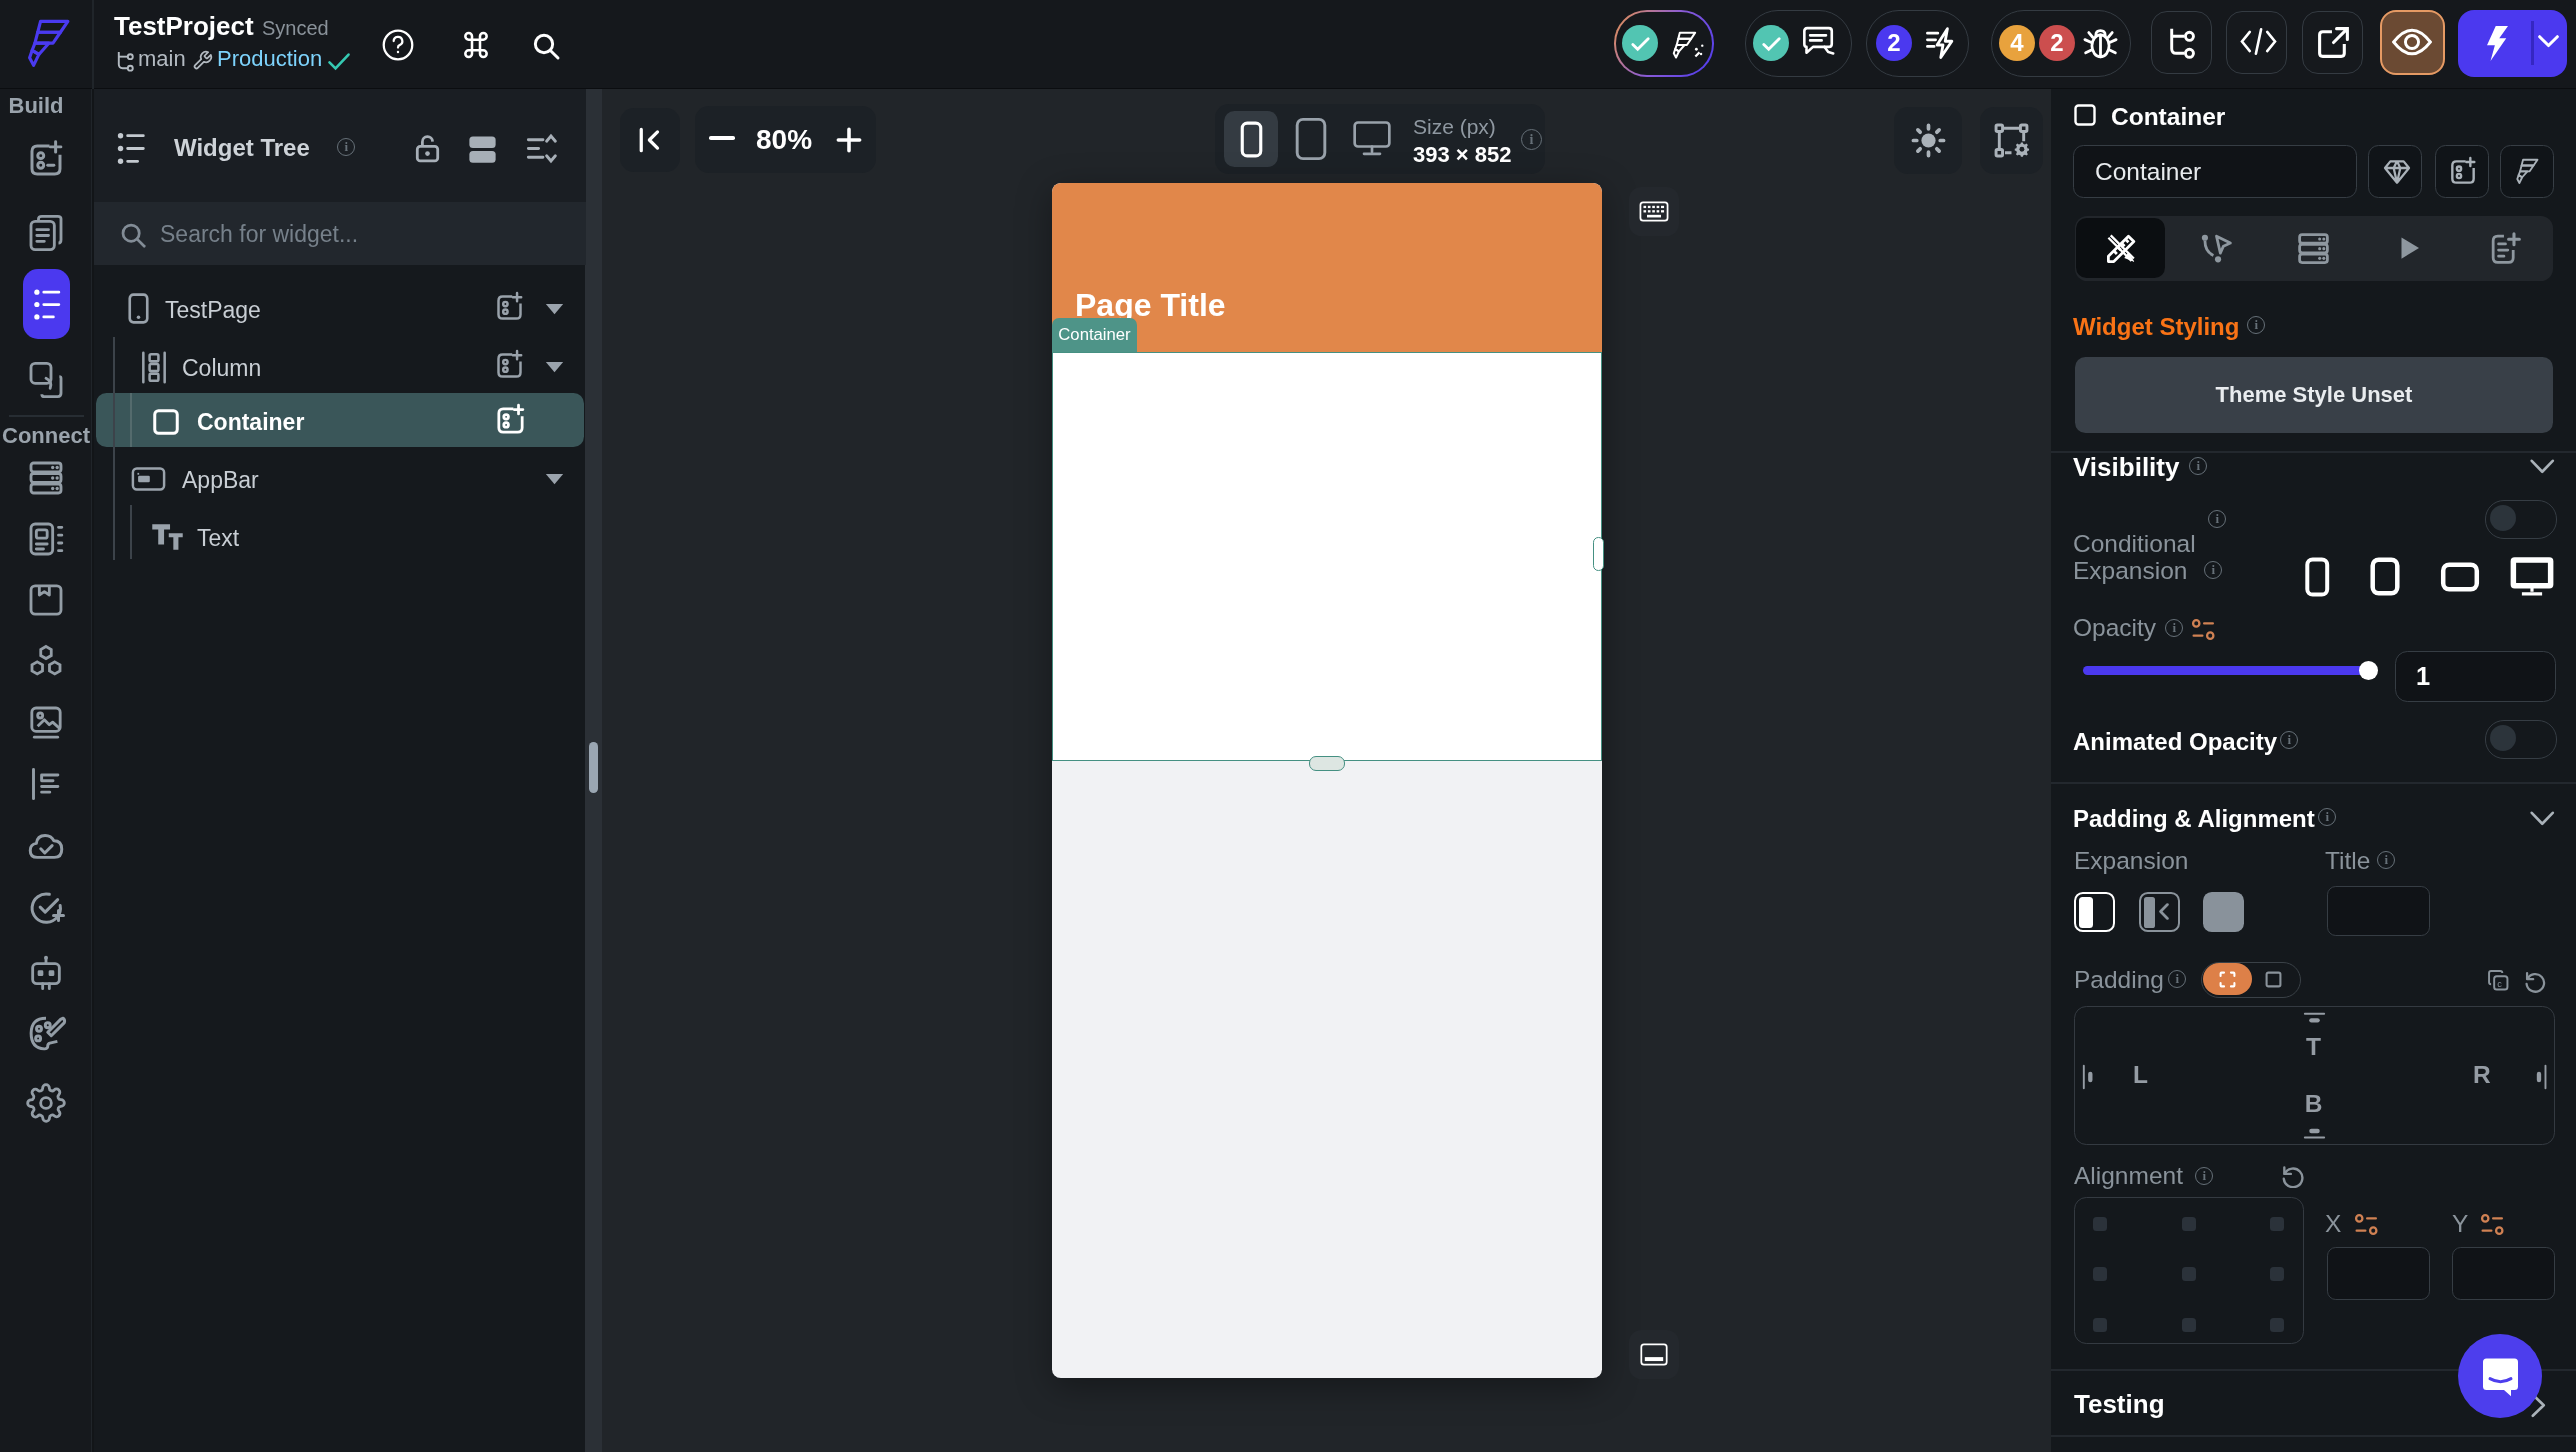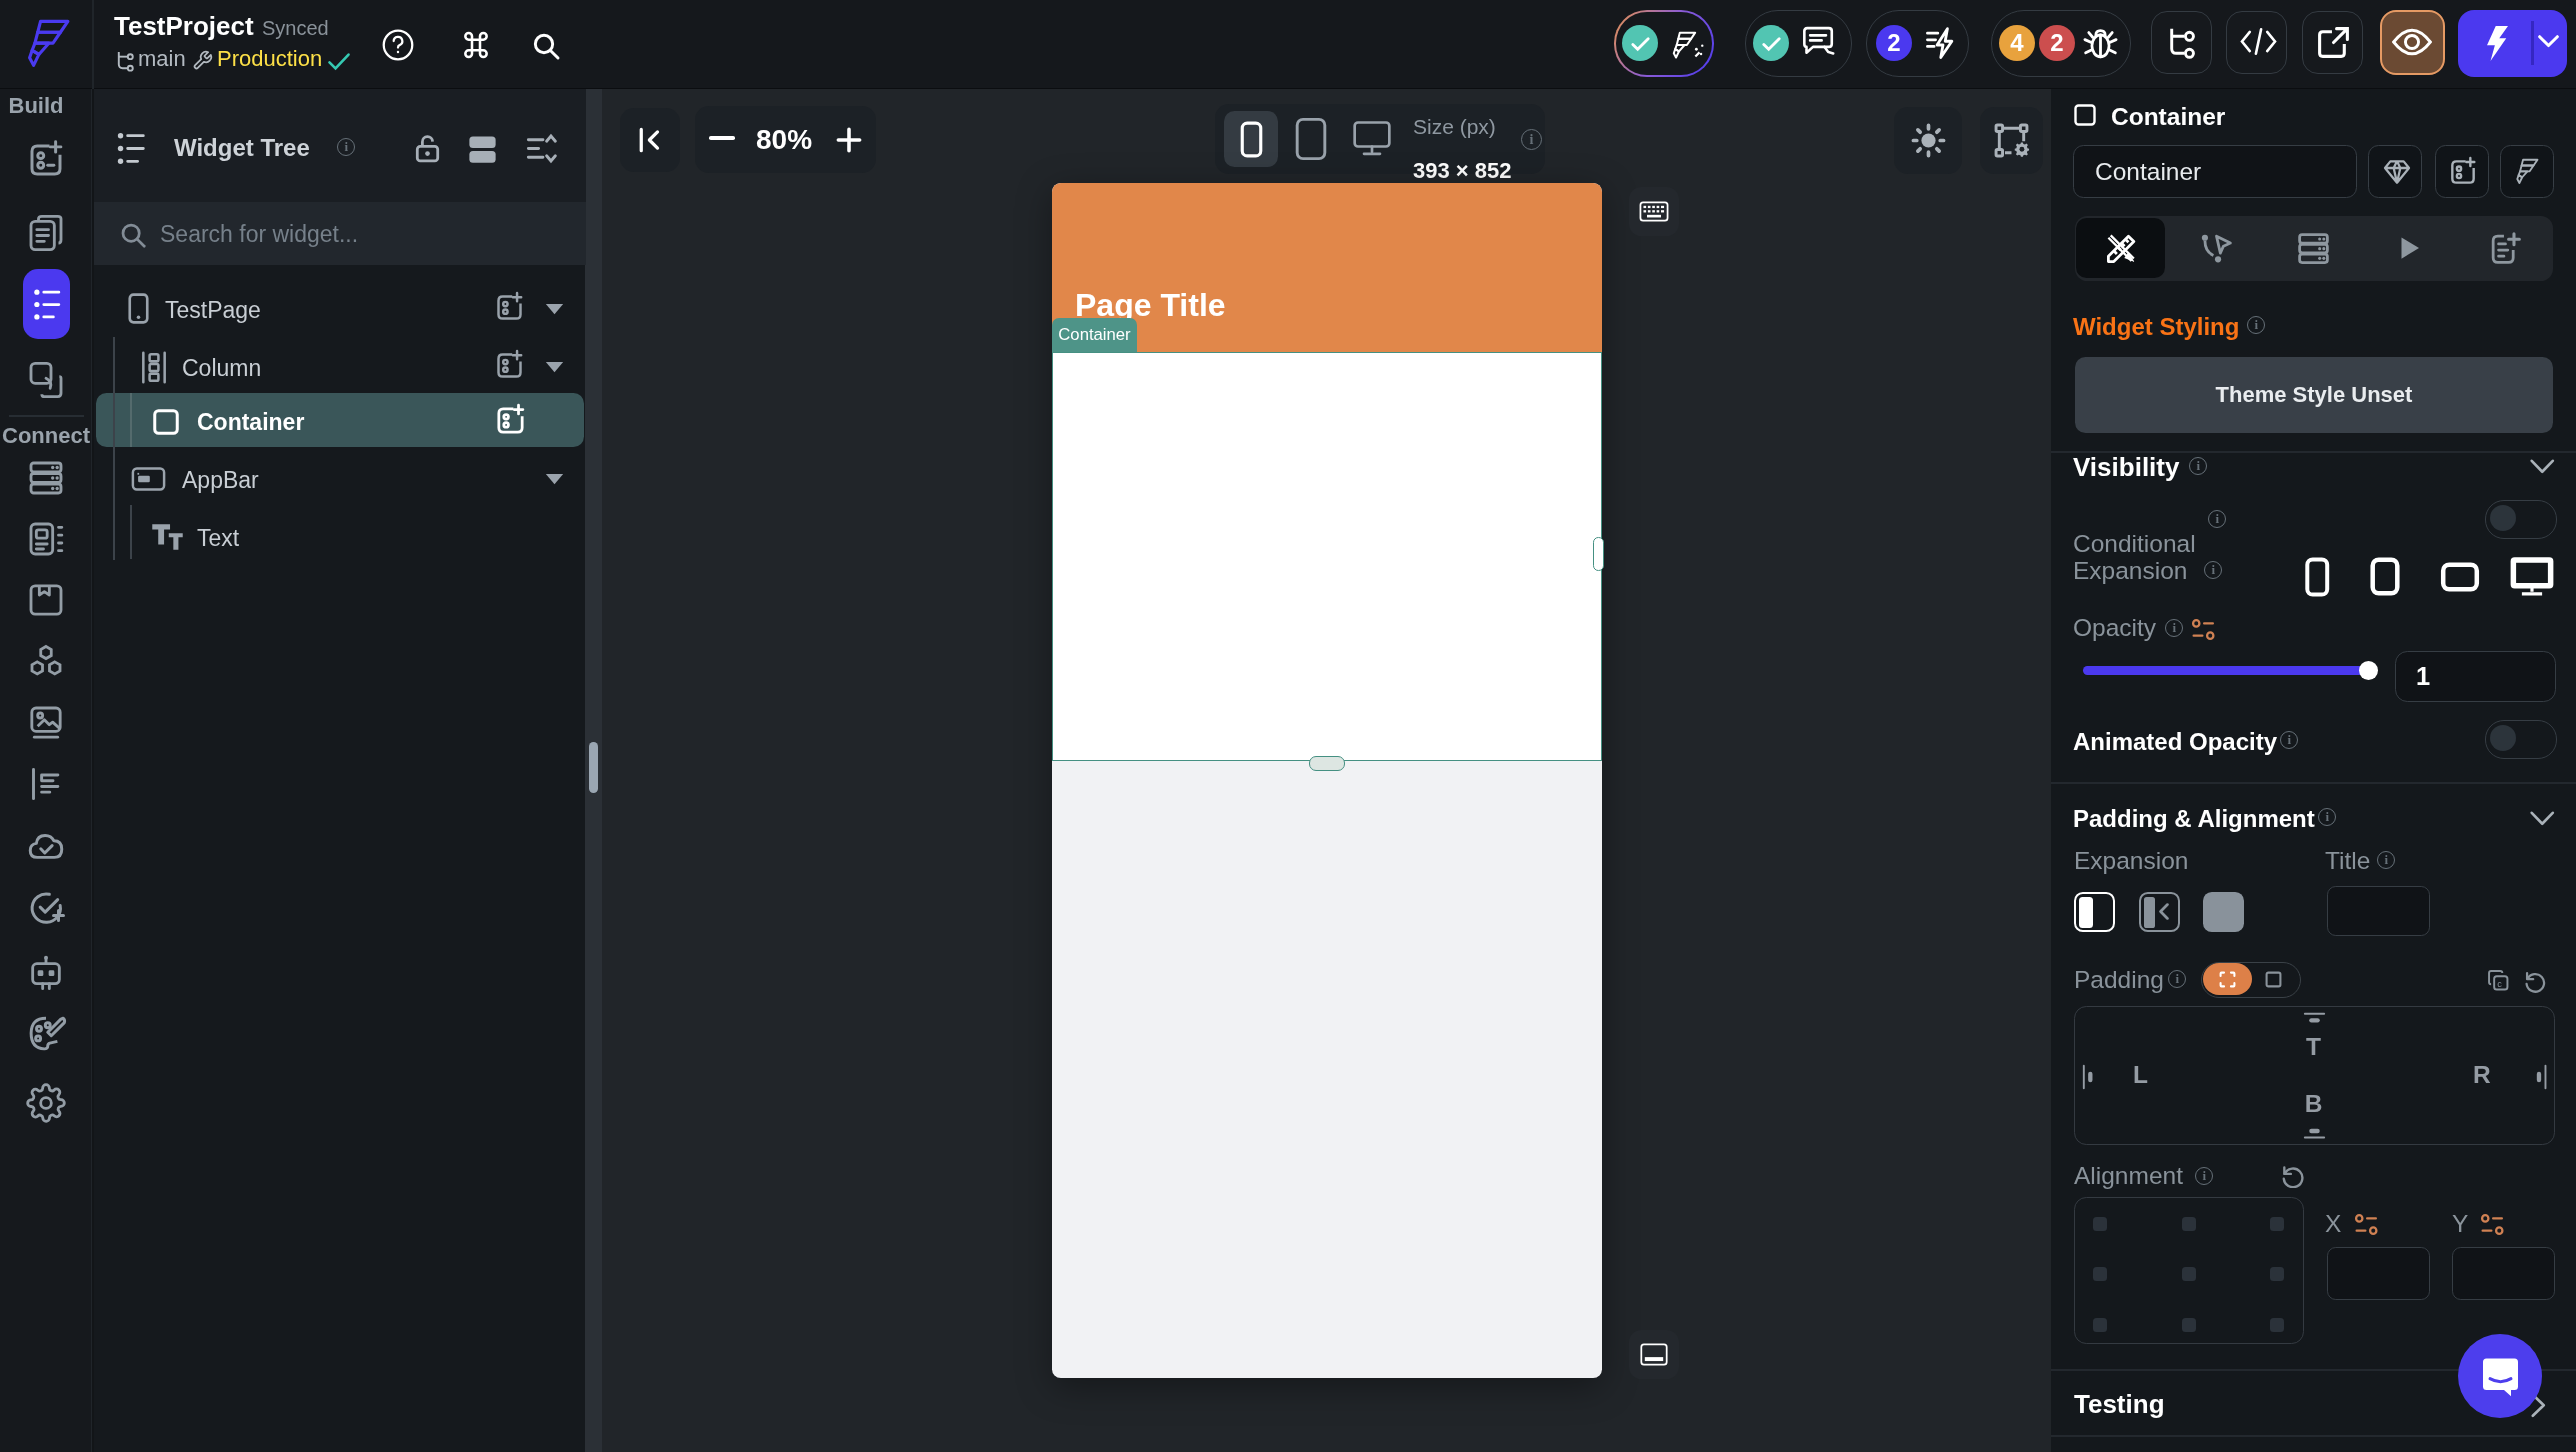--- a/index.html
+++ b/index.html
@@ -37,21 +37,21 @@
 <svg class="abs" style="left:114px;top:49px;" width="23" height="23" viewBox="0 0 24 24" fill="none" stroke="#b3bac1" stroke-width="2">
   <path d="M5 3 L5 16 M5 16 Q5 20 9 20 L14 20"></path>
     <circle cx="17" cy="20" r="2.6"></circle>
     <circle cx="17" cy="8" r="2.6"></circle>
     <path d="M5 8 L14 8"></path>
 </svg>
 <div class="abs" style="left:138px;top:46px;font-size:22px;color:#b3bac1;">main</div>
 <svg class="abs" style="left:192px;top:50px;" width="21" height="21" viewBox="0 0 24 24" fill="none" stroke="#b3bac1" stroke-width="2">
   <path d="M14.7 6.3a1 1 0 0 0 0 1.4l1.6 1.6a1 1 0 0 0 1.4 0l3.77-3.77a6 6 0 0 1-7.94 7.94l-6.91 6.91a2.12 2.12 0 0 1-3-3l6.91-6.91a6 6 0 0 1 7.94-7.94l-3.76 3.76z" stroke-linejoin="round"></path>
 </svg>
-<div class="abs" style="left:217px;top:46px;font-size:22px;color:#fde047;">Production</div>
+<div class="abs" style="left:217px;top:46px;font-size:22px;color:#7dd3fc;">Production</div>
 <svg class="abs" style="left:326px;top:51px;" width="26" height="21" viewBox="0 0 30 24" fill="none" stroke="#35c9b2" stroke-width="3" stroke-linecap="round">
   <path d="M4 13 L11 20 L26 4"></path>
 </svg>
 <svg class="abs" style="left:382px;top:29px;" width="32" height="32" viewBox="0 0 37 37" fill="none" stroke="#fff" stroke-width="2.6">
   <circle cx="18.5" cy="18.5" r="16.5"></circle>
   <path d="M13.5 14 a5 5 0 1 1 6.8 4.7 q-1.8.7-1.8 2.8" stroke-linecap="round"></path>
   <circle cx="18.5" cy="26.5" r="1.4" fill="#fff" stroke="none"></circle>
 </svg>
 <svg class="abs" style="left:460px;top:29px;" width="32" height="32" viewBox="0 0 24 24" fill="none" stroke="#fff" stroke-width="1.9">
   <path d="M9 9 L9 5.5 A2.5 2.5 0 1 0 6.5 8 L17.5 8 A2.5 2.5 0 1 0 15 5.5 L15 18.5 A2.5 2.5 0 1 0 17.5 16 L6.5 16 A2.5 2.5 0 1 0 9 18.5 Z"></path>
@@ -355,21 +355,21 @@
     </svg>
 </div>
 <svg class="abs" style="left:1295px;top:117px;" width="32" height="44" viewBox="0 0 22 30" fill="none" stroke="#99a2ab" stroke-width="2">
     <rect x="1.5" y="1.5" width="19" height="27" rx="4"></rect>
   </svg>
 <svg class="abs" style="left:1352px;top:119px;" width="40" height="39" viewBox="0 0 30 28" fill="none" stroke="#99a2ab" stroke-width="2">
   <rect x="2" y="2" width="26" height="18" rx="2.5"></rect>
     <path d="M15 20 L15 24 M9 25.5 L21 25.5" stroke-linecap="round"></path>
 </svg>
 <div class="abs" style="left:1413px;top:115px;font-size:21px;color:#8f98a1;">Size (px)</div>
-<div class="abs" style="left:1413px;top:142px;font-size:22px;font-weight:700;color:#fff;margin-top:16px;">393 × 852</div>
+<div class="abs" style="left:1413px;top:142px;font-size:22px;font-weight:700;color:#fff;">393 × 852</div>
 <span class="inf abs" style="left:1521px;top:129px;width:21px;height:21px;font-size:14px;"></span>
 
 <div class="abs flex" style="left:1894px;top:107px;width:68px;height:67px;border-radius:14px;background:#1c2126;justify-content:center;">
   <svg width="37" height="37" viewBox="0 0 24 24" fill="#aab2b9">
     <circle cx="12" cy="12" r="4.6"></circle>
     <g stroke="#aab2b9" stroke-width="2.4" stroke-linecap="round">
         <path d="M12 2.2 L12 4.4 M12 19.6 L12 21.8 M2.2 12 L4.4 12 M19.6 12 L21.8 12 M5.1 5.1 L6.6 6.6 M17.4 17.4 L18.9 18.9 M5.1 18.9 L6.6 17.4 M17.4 6.6 L18.9 5.1"></path>
       </g>
   </svg>
 </div>

